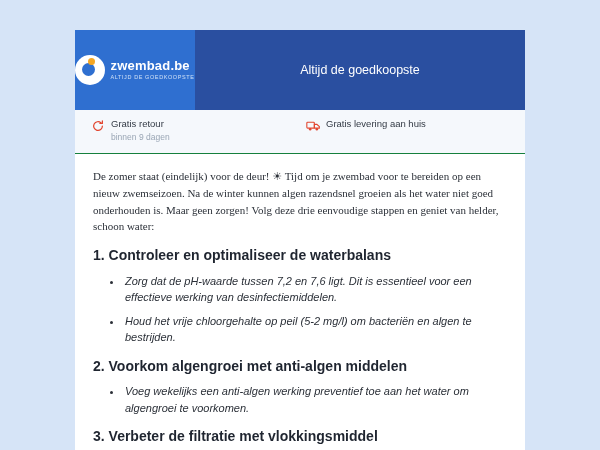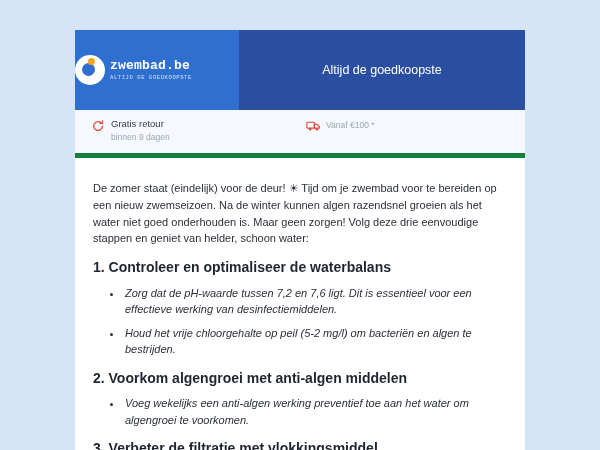--- a/index.html
+++ b/index.html
@@ -27,25 +27,25 @@
     bottom: 0;
     background: #ffffff;
     overflow: hidden;
   }
   
   .header {
     display: flex;
     height: 80px;
   }
   .brand-box {
-    width: 164px;
+    width: 120px;
     background: #2f6fd0;
     display: flex;
     align-items: center;
-    font-family: Liberation Mono, monospace;
+    justify-content: center;
   }
   .brand-inner {
     display: flex;
     align-items: center;
     gap: 5px;
   }
   .logo-mark {
     width: 30px;
     height: 30px;
     border-radius: 50%;
@@ -96,21 +96,21 @@
     display: flex;
     align-items: center;
     justify-content: center;
     color: #ffffff;
     font-size: 12.5px;
   }
   
   .usp-bar {
     display: flex;
     background: #f5f8fc;
-    border-bottom: 5px solid #15803d;
+    border-bottom: 1px solid #15803d;
     padding: 8px 10px 9px 10px;
   }
   .usp {
     flex: 1;
     display: flex;
     gap: 6px;
     align-items: flex-start;
     padding-left: 6px;
   }
   .usp-icon {
@@ -138,23 +138,24 @@
     padding: 14px 18px 0 18px;
     color: #2b3038;
     font-size: 11px;
     line-height: 1.55;
   }
   .greeting {
     margin: 0 0 3px 0;
     font-size: 11px;
   }
   .intro {
-    margin: 8px 0 10px 0;
+    margin: 0 0 10px 0;
     font-size: 11px;
     line-height: 1.52;
+    font-family: Liberation Serif, serif;
   }
   h3.step {
     font-size: 14px;
     font-weight: bold;
     margin: 10px 0 6px 0;
     color: #1f2530;
   }
   ul.bullets {
     margin: 0 0 4px 0;
     padding-left: 30px;
@@ -206,21 +207,21 @@
       <div class="usp">
         <span class="usp-icon">
           <svg viewBox="0 0 18 16" width="15" height="14" fill="none" stroke="#e2452f" stroke-width="1.3">
             <rect x="1" y="3.5" width="9" height="7" rx="1"></rect>
             <path d="M10 6h3l3 2.6v1.9h-6z"></path>
             <circle cx="5" cy="12" r="1.5" fill="#e2452f" stroke="none"></circle>
             <circle cx="13" cy="12" r="1.5" fill="#e2452f" stroke="none"></circle>
           </svg>
         </span>
         <span class="usp-txt">
-          <span class="usp-sub">Vanaf €100 *</span>
+          <span class="usp-title">Gratis levering aan huis</span>
         </span>
       </div>
 
 
     </div>
 
     <div class="body">
       <p class="intro">De zomer staat (eindelijk) voor de deur! ☀ Tijd om je zwembad voor te bereiden op een nieuw zwemseizoen. Na de winter kunnen algen razendsnel groeien als het water niet goed onderhouden is. Maar geen zorgen! Volg deze drie eenvoudige stappen en geniet van helder, schoon water:</p>
 
       <h3 class="step">1. Controleer en optimaliseer de waterbalans</h3>

